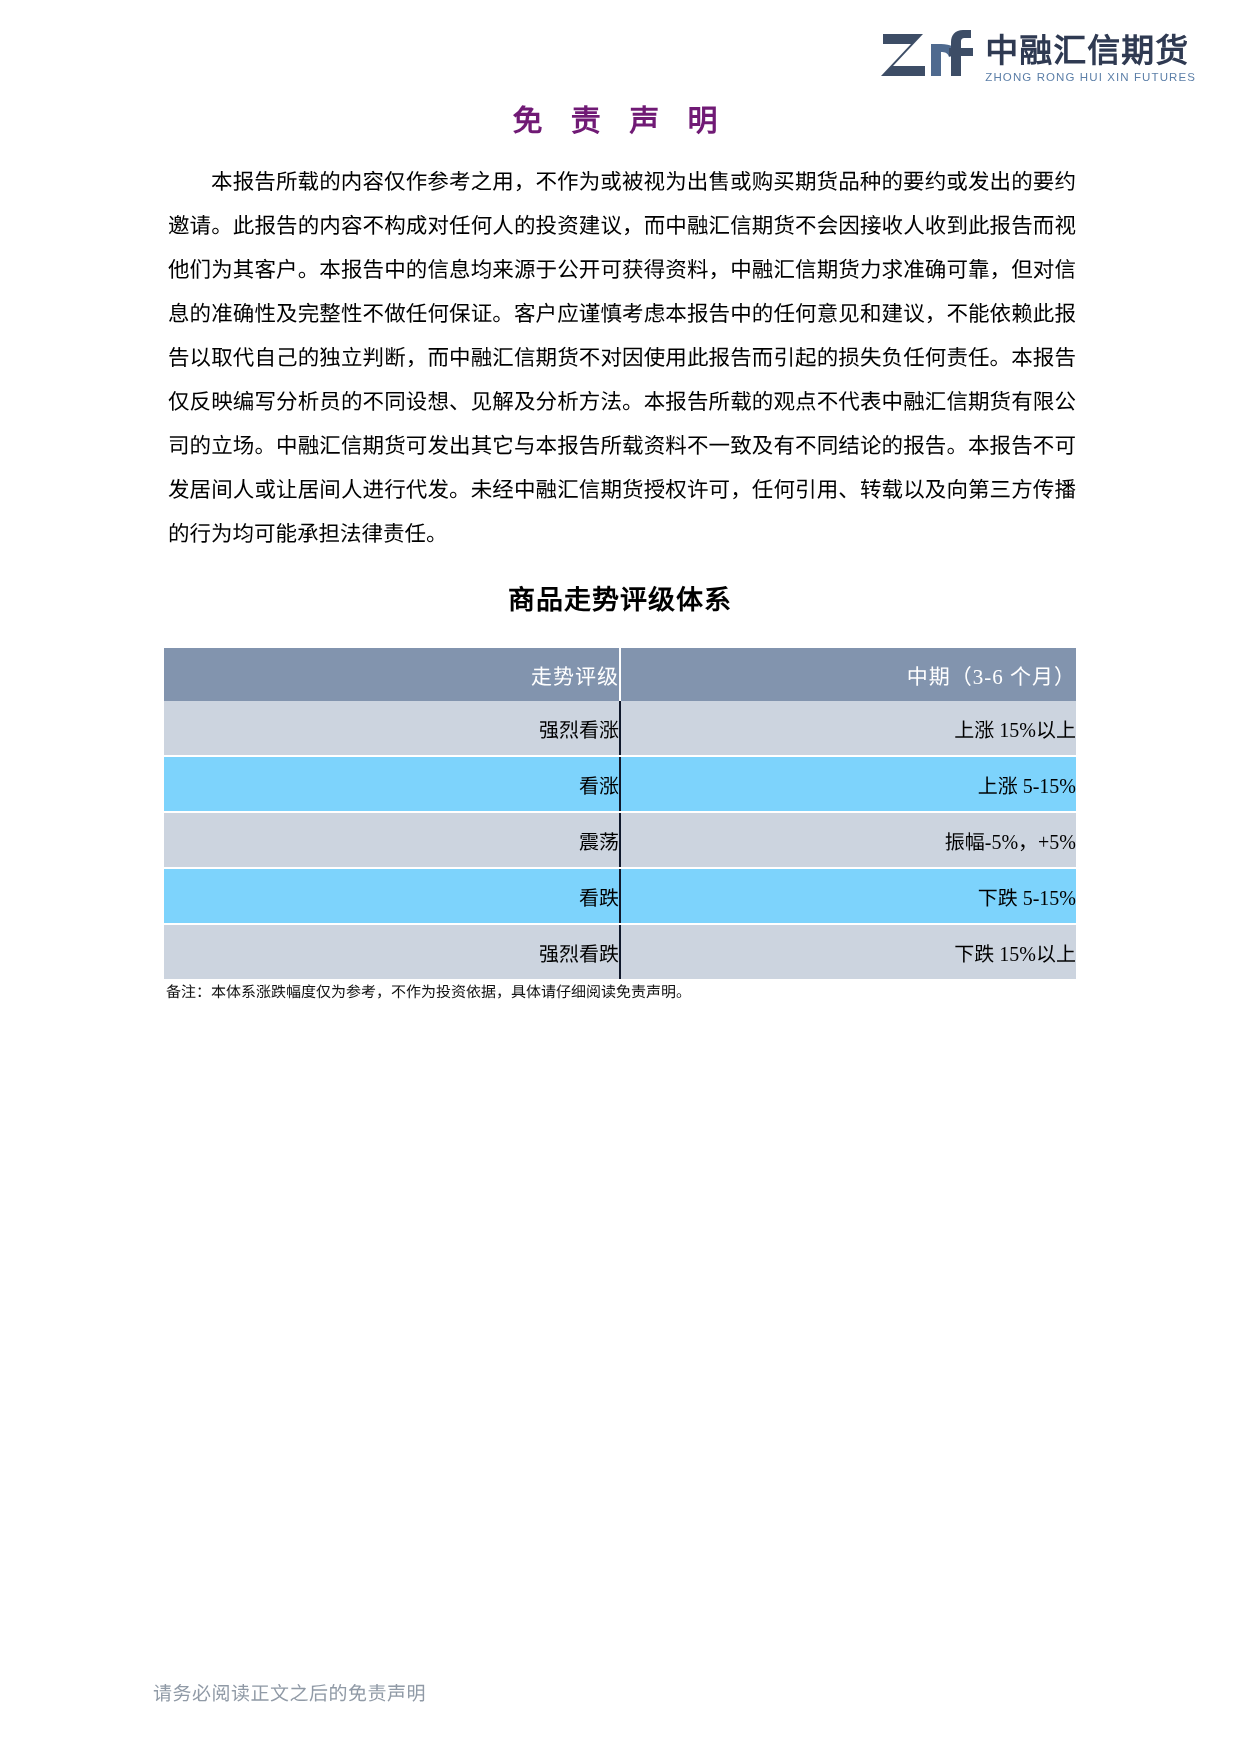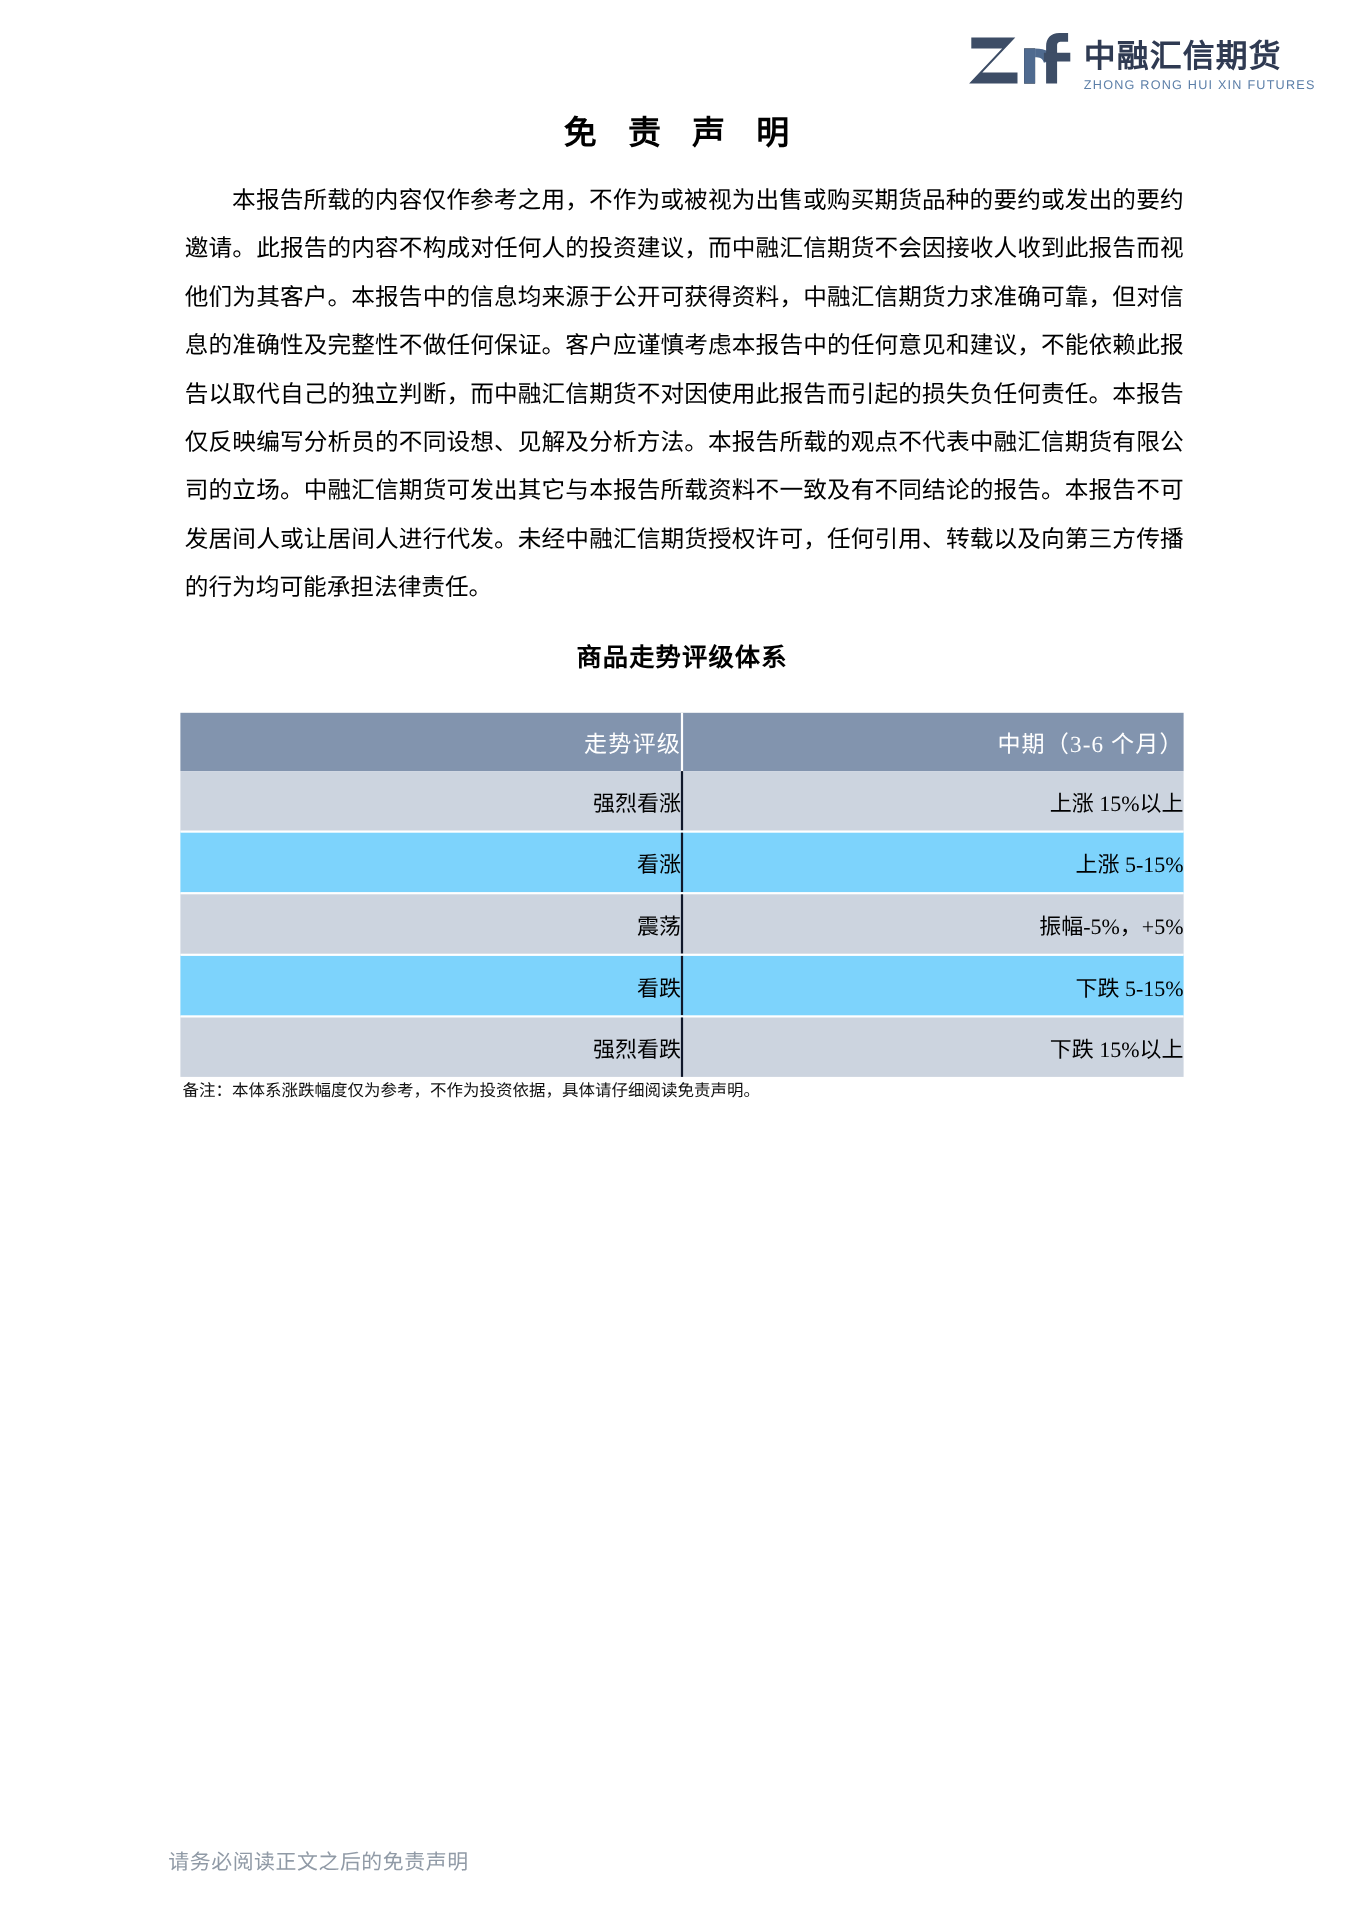--- a/index.html
+++ b/index.html
@@ -31,21 +31,21 @@
   .logo-text-wrap {
     display: flex;
     flex-direction: column;
     align-items: flex-start;
     justify-content: flex-end;
     padding-bottom: 2px;
   }
   .logo-cn {
     font-family: "Liberation Sans", "DejaVu Sans", sans-serif;
     font-weight: bold;
-    font-size: 29px;
+    font-size: 33px;
     line-height: 34px;
     letter-spacing: 1px;
     color: #2f3a52;
   }
   .logo-en {
     font-family: "Liberation Sans", "DejaVu Sans", sans-serif;
     font-size: 11.5px;
     line-height: 14px;
     letter-spacing: 1.1px;
     color: #5c7fa8;
@@ -56,21 +56,21 @@
   .doc-title {
     position: absolute;
     top: 96px;
     left: 0;
     width: 1240px;
     text-align: center;
     font-family: "Liberation Sans", "DejaVu Sans", sans-serif;
     font-weight: bold;
     font-size: 30px;
     letter-spacing: 10px;
-    color: #000000;
+    color: #701a75;
   }
 
   
   .disclaimer {
     position: absolute;
     top: 160px;
     left: 168px;
     width: 908px;
     font-size: 21.5px;
     line-height: 44px;
@@ -82,21 +82,21 @@
 
   
   .section-title {
     position: absolute;
     top: 578px;
     left: 0;
     width: 1240px;
     text-align: center;
     font-family: "Liberation Sans", "DejaVu Sans", sans-serif;
     font-weight: bold;
-    font-size: 23px;
+    font-size: 27px;
     letter-spacing: 1px;
     color: #000;
   }
 
   
   .rating-table {
     position: absolute;
     top: 648px;
     left: 164px;
     width: 912px;

